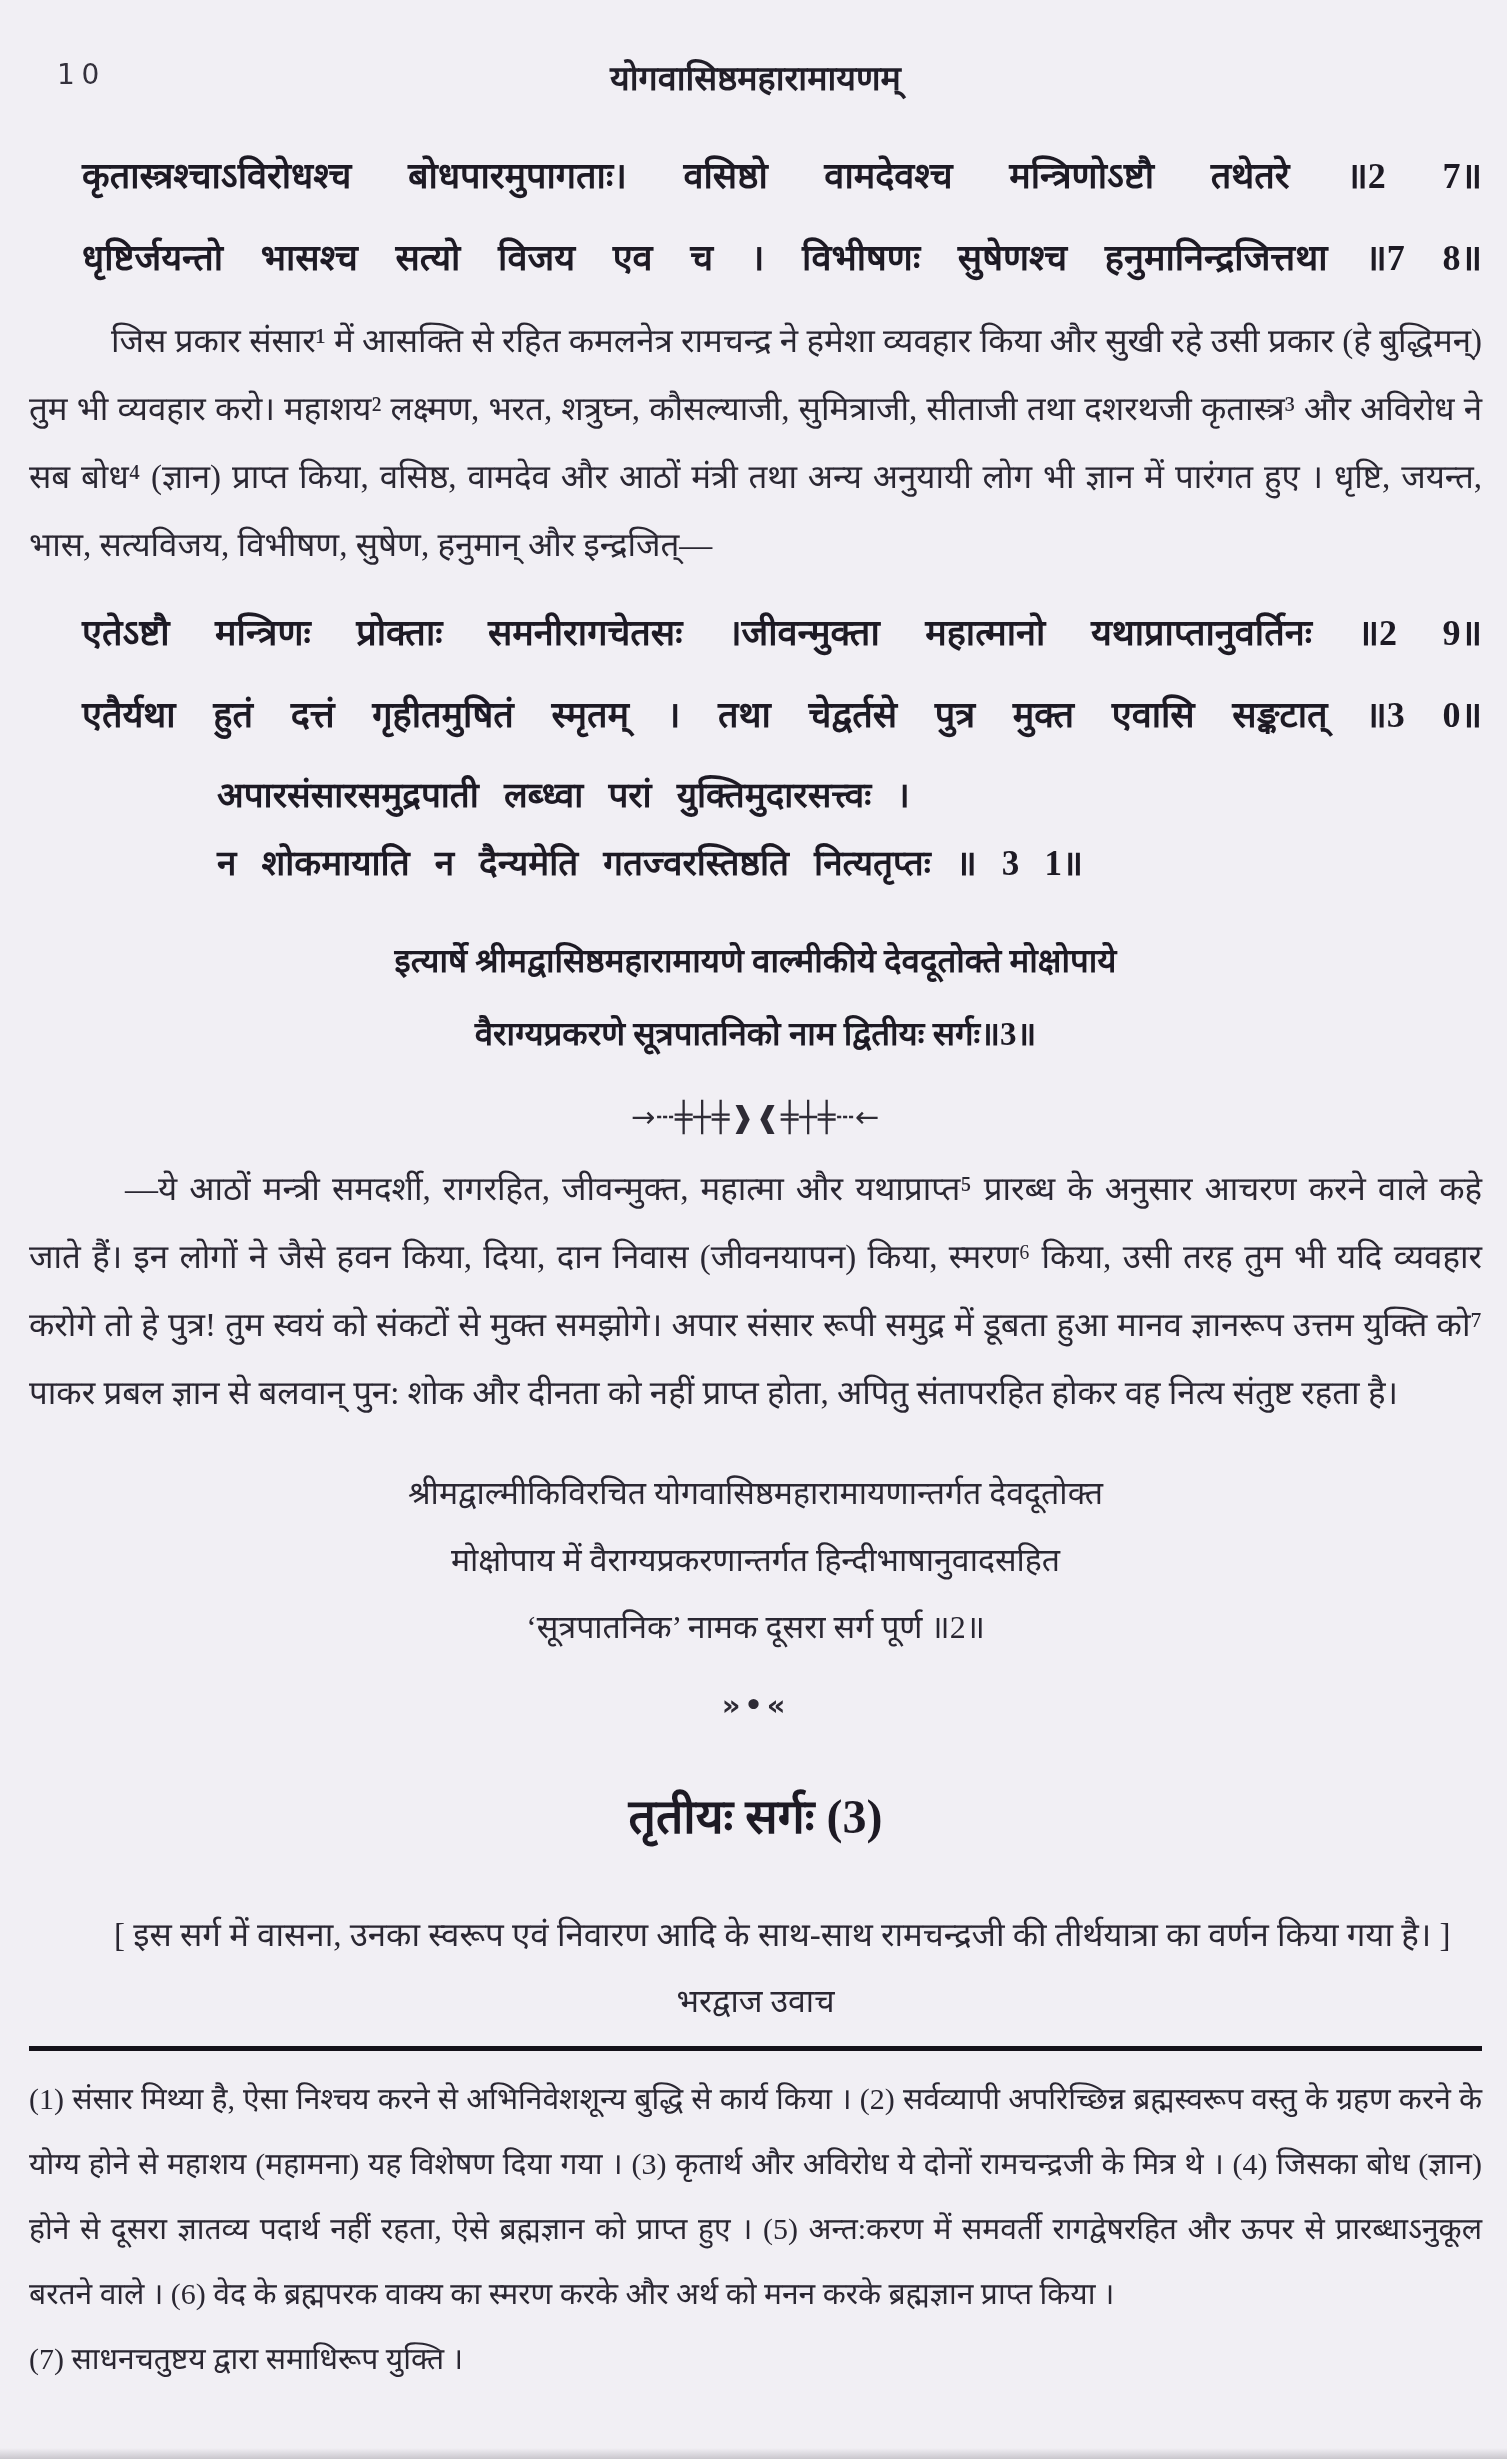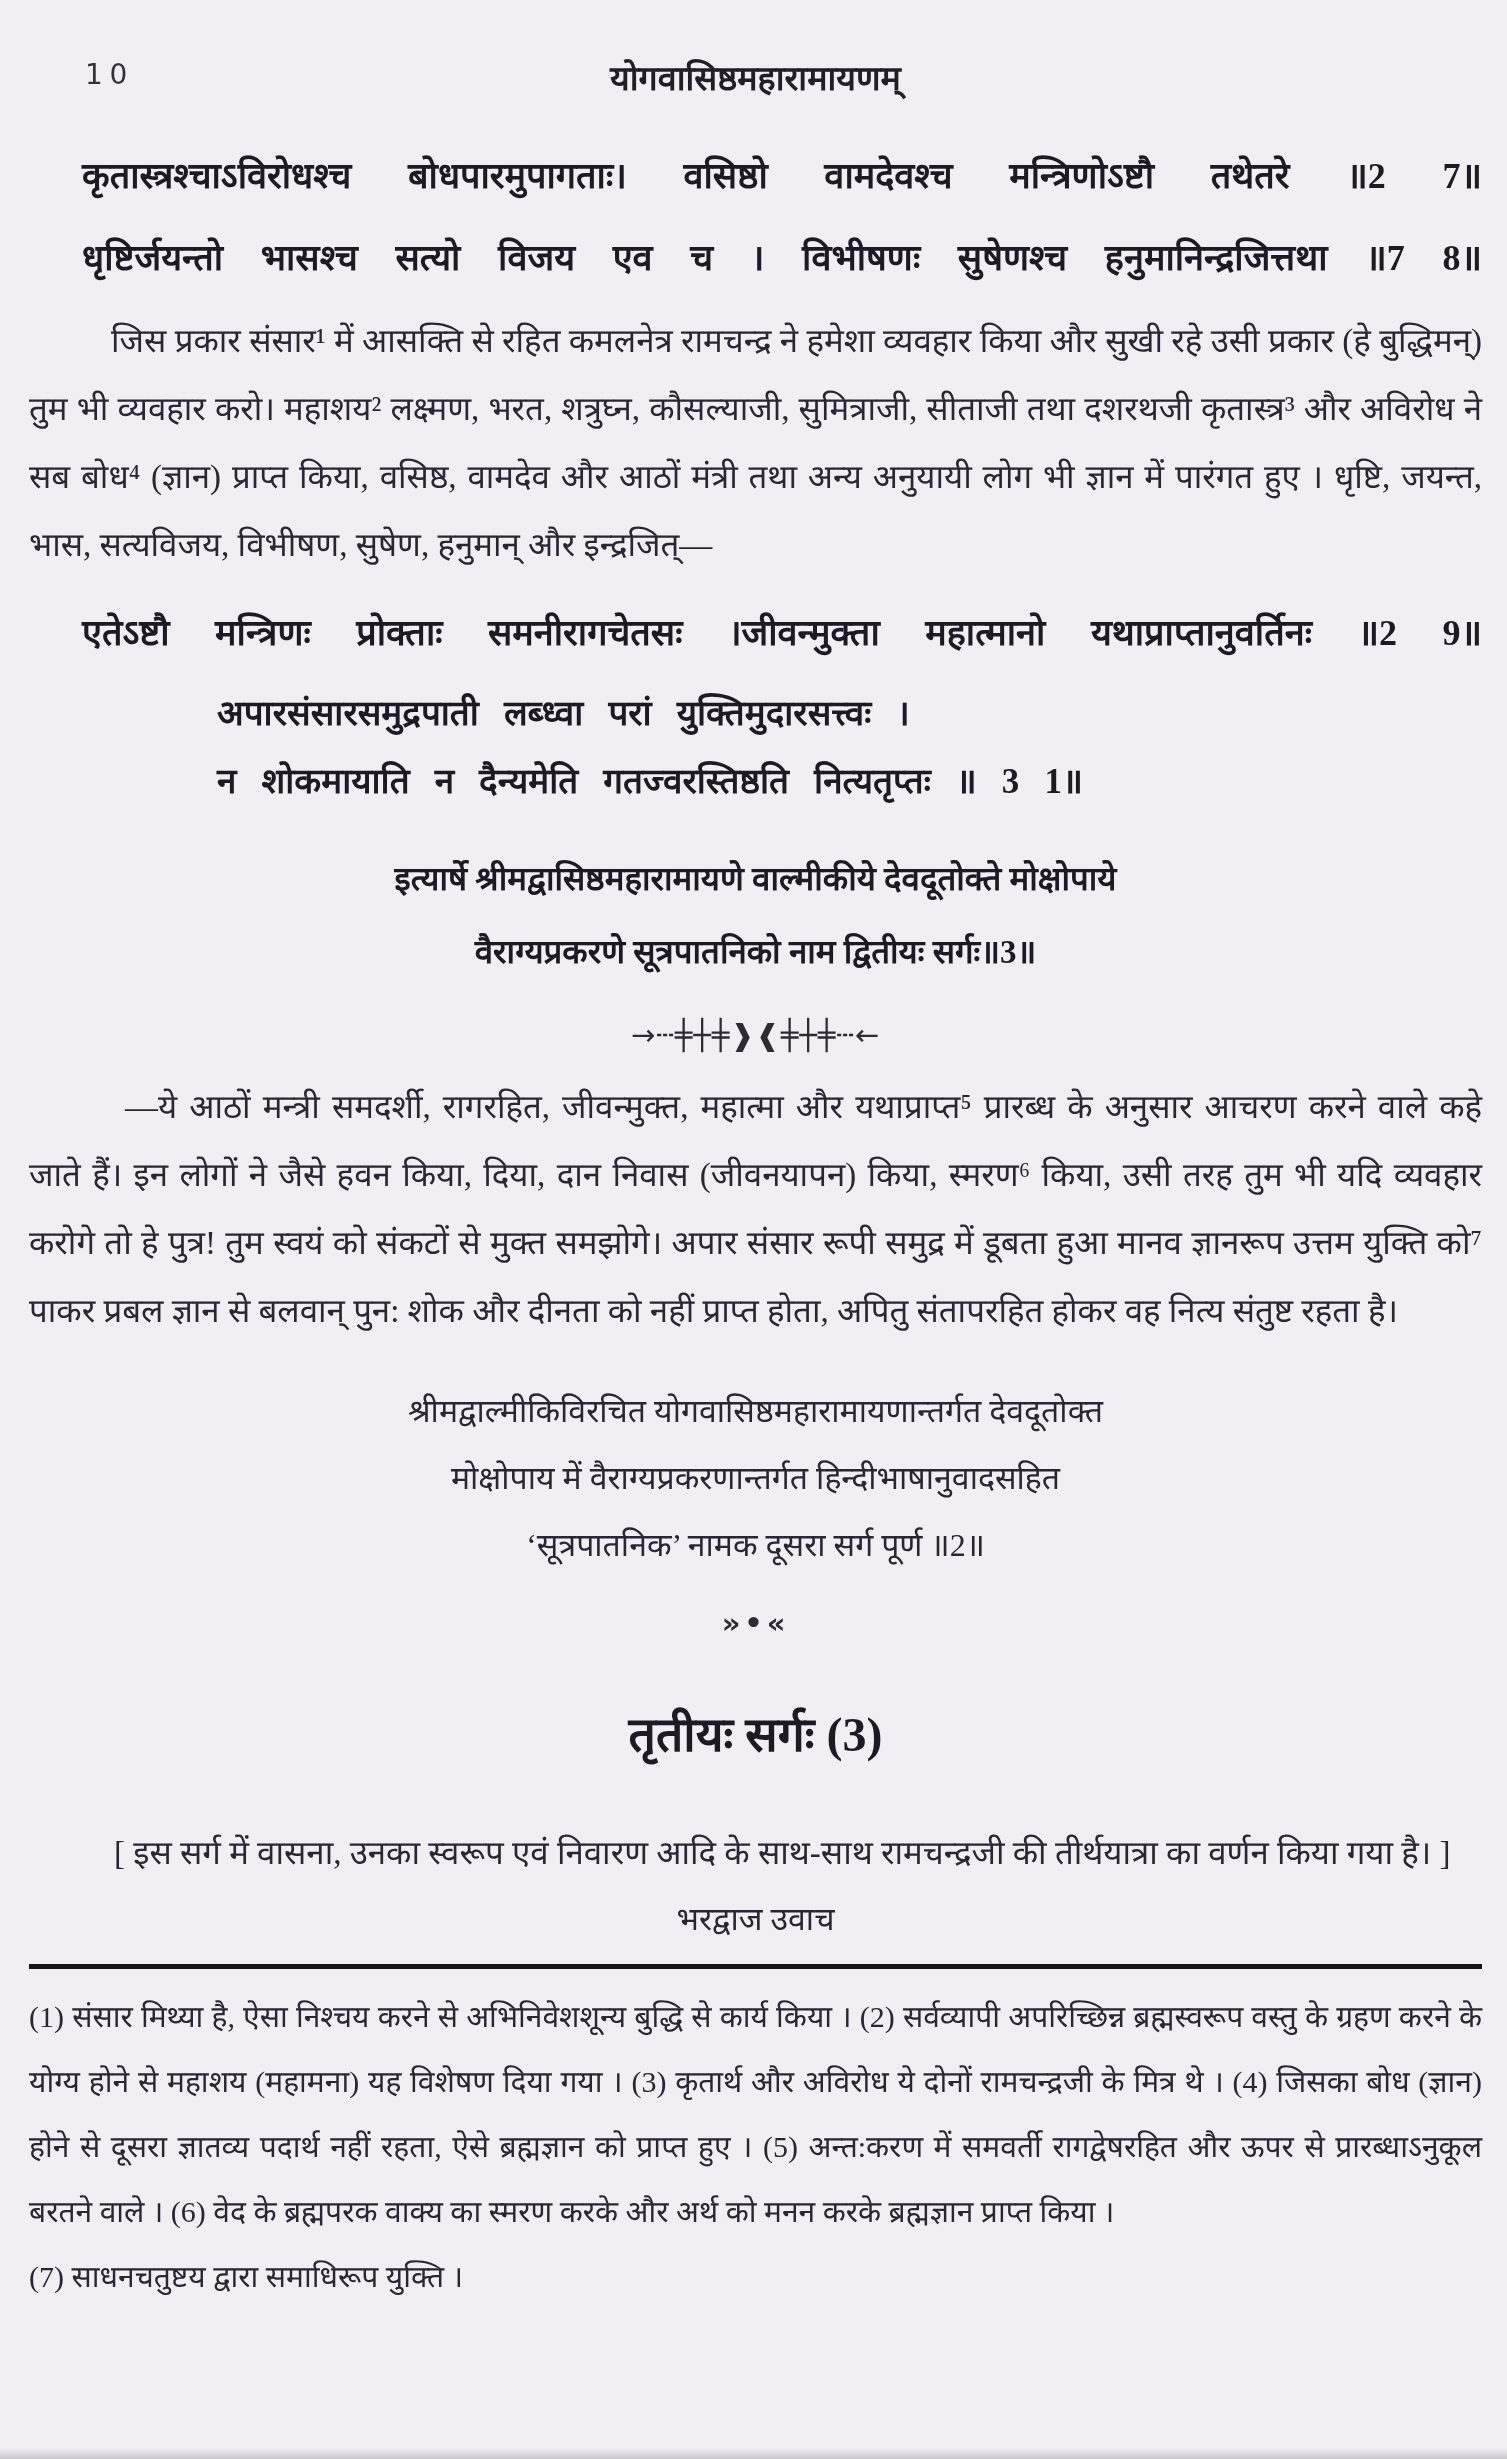--- a/index.html
+++ b/index.html
@@ -10,21 +10,21 @@
     overflow:hidden;
     font-family:"Liberation Serif","DejaVu Serif",serif;
     color:#262330;
     box-sizing:border-box;
   }
   .content{padding:0 25px 0 29px;box-sizing:border-box;}
 
   
   .header{position:relative;height:46px;margin-top:54px;}
   .page-num{
-    position:absolute;left:56px;top:3.8px;
+    position:absolute;left:28px;top:3.8px;
     font-family:"DejaVu Sans","Liberation Sans",sans-serif;
     font-size:28px;letter-spacing:6.7px;color:#34313c;
   }
   .book-title{text-align:center;font-size:34px;font-weight:700;color:#211e28;}
 
   
   .verse-block{margin-top:35px;}
   .verse-line{
     font-weight:700;font-size:36px;line-height:82px;color:#1d1a24;
     padding-left:53px;
@@ -86,20 +86,21 @@
 
     <div class="verse-block">
       <div class="verse-line">कृतास्त्रश्चाऽविरोधश्च बोधपारमुपागताः। वसिष्ठो वामदेवश्च मन्त्रिणोऽष्टौ तथेतरे ॥2 7॥</div>
       <div class="verse-line">धृष्टिर्जयन्तो भासश्च सत्यो विजय एव च । विभीषणः सुषेणश्च हनुमानिन्द्रजित्तथा ॥7 8॥</div>
     </div>
 
     <div class="para para-1">जिस प्रकार संसार¹ में आसक्ति से रहित कमलनेत्र रामचन्द्र ने हमेशा व्यवहार किया और सुखी रहे उसी प्रकार (हे बुद्धिमन्) तुम भी व्यवहार करो। महाशय² लक्ष्मण, भरत, शत्रुघ्न, कौसल्याजी, सुमित्राजी, सीताजी तथा दशरथजी कृतास्त्र³ और अविरोध ने सब बोध⁴ (ज्ञान) प्राप्त किया, वसिष्ठ, वामदेव और आठों मंत्री तथा अन्य अनुयायी लोग भी ज्ञान में पारंगत हुए । धृष्टि, जयन्त, भास, सत्यविजय, विभीषण, सुषेण, हनुमान् और इन्द्रजित्—</div>
 
     <div class="verse-block verse-block-2930">
       <div class="verse-line">एतेऽष्टौ मन्त्रिणः प्रोक्ताः समनीरागचेतसः ।जीवन्मुक्ता महात्मानो यथाप्राप्तानुवर्तिनः ॥2 9॥</div>
+      <div class="verse-line">एतैर्यथा हुतं दत्तं गृहीतमुषितं स्मृतम् । तथा चेद्वर्तसे पुत्र मुक्त एवासि सङ्कटात् ॥3 0॥</div>
     </div>
 
     <div class="verse31-block">
       <div class="verse31-line">अपारसंसारसमुद्रपाती लब्ध्वा परां युक्तिमुदारसत्त्वः ।</div>
       <div class="verse31-line">न शोकमायाति न दैन्यमेति गतज्वरस्तिष्ठति नित्यतृप्तः ॥ 3 1॥</div>
     </div>
 
     <div class="colo-sa">
       <div class="colo-sa-line">इत्यार्षे श्रीमद्वासिष्ठमहारामायणे वाल्मीकीये देवदूतोक्ते मोक्षोपाये</div>
       <div class="colo-sa-line">वैराग्यप्रकरणे सूत्रपातनिको नाम द्वितीयः सर्गः॥3॥</div>

